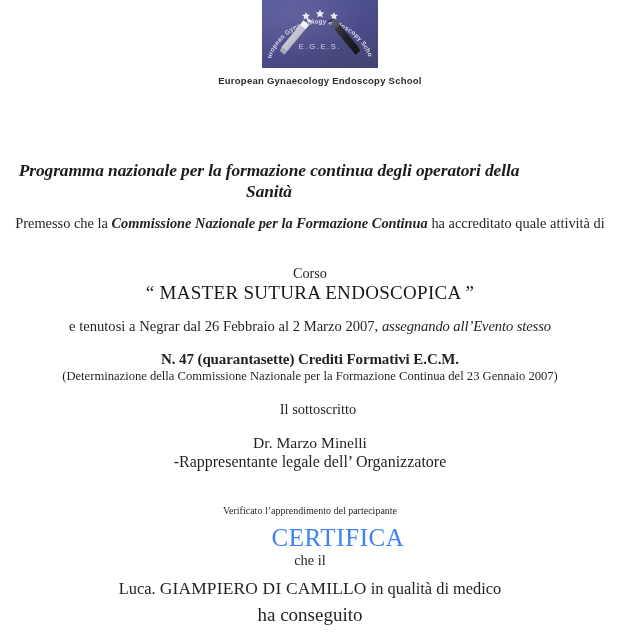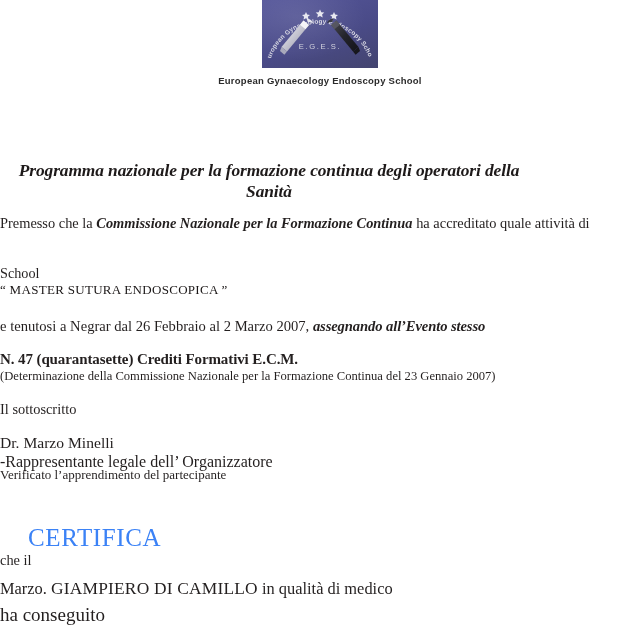--- a/index.html
+++ b/index.html
@@ -69,21 +69,21 @@
     font-weight: bold;
     font-size: 17.4px;
     letter-spacing: -0.1px;
     color: #1e1a1a;
   }
 
   .block {
     position: absolute;
     left: 0;
     width: 620px;
-    text-align: left;
+    text-align: center;
   }
 
   .line {
     display: block;
     white-space: nowrap;
   }
 
   .premessa {
     top: 214px;
     font-size: 14.4px;
@@ -95,67 +95,68 @@
     font-weight: bold;
   }
 
   .corso-label {
     top: 265px;
     font-size: 14.2px;
   }
 
   .corso-name {
     top: 282px;
-    font-size: 13px;
+    font-size: 19px;
     letter-spacing: 0.3px;
     color: #1b1717;
   }
 
   .organizer {
     top: 317px;
     font-size: 14.6px;
     line-height: 18.5px;
   }
   .organizer .em-italic {
     font-style: italic;
-    font-weight: bold;
+    font-weight: normal;
     letter-spacing: -0.1px;
     margin-top: 24px;
   }
 
   .credits {
     top: 351px;
     font-size: 15px;
     font-weight: bold;
     letter-spacing: -0.1px;
   }
 
   .determination {
     top: 369px;
     font-size: 12.6px;
   }
 
   .undersigned {
     top: 401px;
     font-size: 14.4px;
+    padding-left: 8px;
   }
 
   .signer-name {
     top: 434px;
     font-size: 15.6px;
   }
 
   .signer-role {
     top: 453px;
     font-size: 16px;
   }
 
   .verified {
-    top: 467px;
-    font-size: 13px;
+    top: 505px;
+    font-size: 10px;
   }
 
   .certifica {
     top: 524px;
     font-size: 25px;
     letter-spacing: 0.6px;
     color: #3b82f6;
     margin-left: 28px;
   }
 
@@ -231,37 +232,37 @@
 </div>
 
 <div class="doc-title">Programma nazionale per la formazione continua degli operatori della Sanità</div>
 
 <div class="block premessa">
   <span class="line">
     <span>Premesso che la </span><i>Commissione Nazionale per la Formazione Continua</i><span> ha accreditato quale attività di</span>
   </span>
 </div>
 
-<div class="block corso-label">School</div>
+<div class="block corso-label">Corso</div>
 <div class="block corso-name">“ MASTER SUTURA ENDOSCOPICA ”</div>
 
 <div class="block organizer">
   <span class="line">
     <span>e tenutosi a Negrar dal 26 Febbraio al 2 Marzo 2007, </span><span class="em-italic">assegnando all’Evento stesso</span>
   </span>
 </div>
 
 <div class="block credits">N. 47 (quarantasette) Crediti Formativi E.C.M.</div>
 <div class="block determination">(Determinazione della Commissione Nazionale per la Formazione Continua del 23 Gennaio 2007)</div>
 
 <div class="block undersigned">Il sottoscritto</div>
 <div class="block signer-name">Dr. Marzo Minelli</div>
 <div class="block signer-role">-Rappresentante legale dell’ Organizzatore</div>
 
 <div class="block verified">Verificato l’apprendimento del partecipante</div>
 <div class="block certifica">CERTIFICA</div>
 <div class="block che-il">che il</div>
 
 <div class="block participant">
-  <span>Marzo. </span><span class="name-caps">GIAMPIERO DI CAMILLO</span><span> in qualità di medico</span>
+  <span>Luca. </span><span class="name-caps">GIAMPIERO DI CAMILLO</span><span> in qualità di medico</span>
 </div>
 
 <div class="block conseguito">ha conseguito</div>
 
 </body></html>

